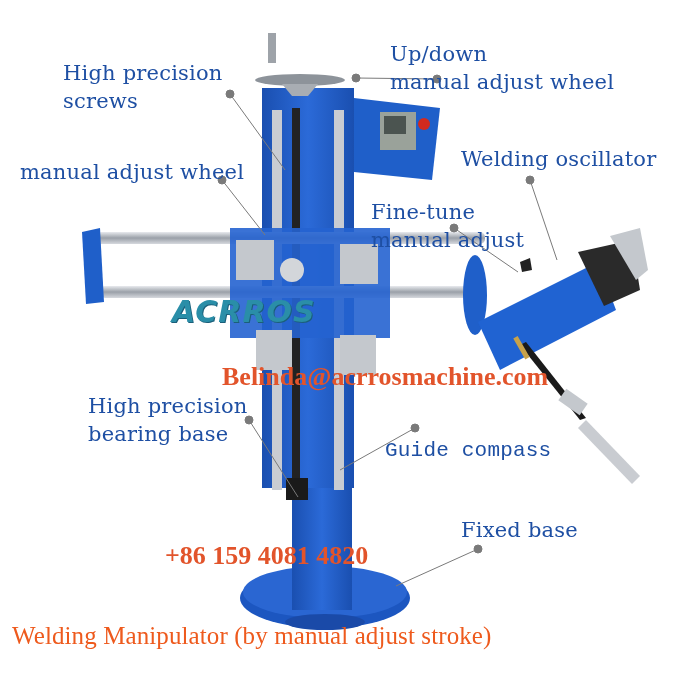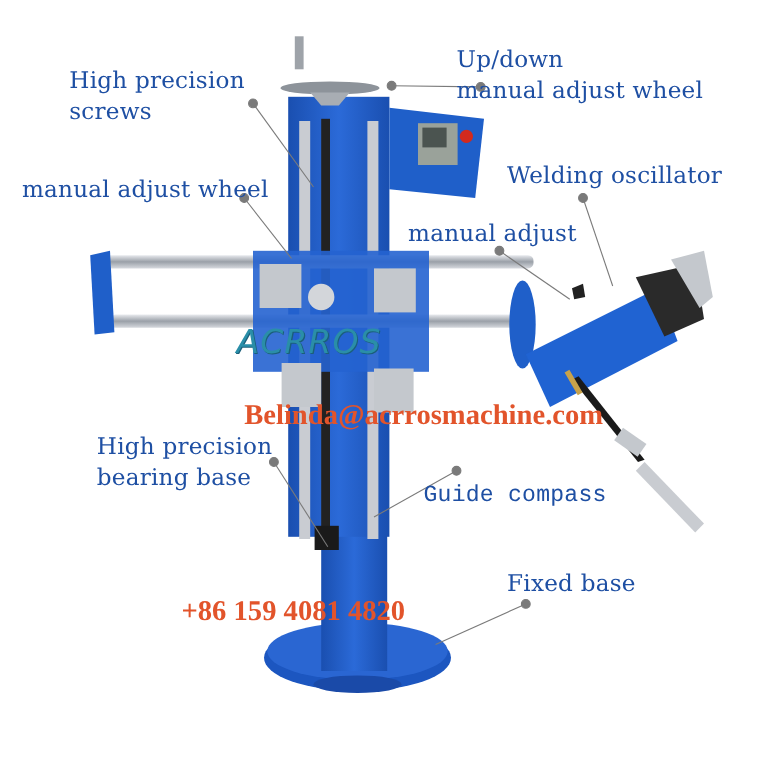--- a/index.html
+++ b/index.html
@@ -31,26 +31,25 @@
     font-family: "Liberation Serif", "DejaVu Serif", serif;
     font-size: 25px;
     white-space: nowrap;
     letter-spacing: 0.1px;
   }
   .logo {
     position: absolute;
     left: 172px; top: 294px;
     font-family: "DejaVu Sans", sans-serif;
     font-style: italic;
-    font-weight: normal;
+    font-weight: bold;
     font-size: 30px;
     color: #2a8ea8;
     letter-spacing: 1px;
     text-shadow: 1px 1px 0 #1b5f7a;
-    margin-left: 43px;
   }
 </style>
 </head>
 <body>
 
 <div class="canvas">
 
   <svg class="machine" viewBox="0 0 700 700">
     <defs>
       <linearGradient id="rod" x1="0" y1="0" x2="0" y2="1">
@@ -133,47 +132,49 @@
     </g>
   </svg>
 
   <div class="logo">ACRROS</div>
 
   <div class="label" style="left:63px; top:59px;">
     <div>High precision</div>
     <div>screws</div>
   </div>
 
-  <div class="label" style="left:415px; top:40px;">
+  <div class="label" style="left:390px; top:40px;">
     <div>Up/down</div>
     <div>manual adjust wheel</div>
   </div>
 
   <div class="label" style="left:20px; top:158px;">
     <div>manual adjust wheel</div>
   </div>
 
   <div class="label" style="left:461px; top:145px;text-align:center;">
     <div>Welding oscillator</div>
   </div>
 
   <div class="label" style="left:371px; top:198px;">
+    <div>Fine-tune</div>
     <div>manual adjust</div>
   </div>
 
   <div class="label" style="left:88px; top:392px;">
     <div>High precision</div>
     <div>bearing base</div>
   </div>
 
   <div class="label" style="left:385px; top:437px;font-family:Liberation Mono, monospace;">
     <div>Guide compass</div>
   </div>
 
   <div class="label" style="left:461px; top:516px;">
     <div>Fixed base</div>
   </div>
 
   <div class="contact" style="left:222px; top:362px;">Belinda@acrrosmachine.com</div>
   <div class="contact" style="left:165px; top:541px;">+86 159 4081 4820</div>
 
+  <div class="caption" style="top:622px;">Welding Manipulator (by manual adjust stroke)</div>
 
 </div>
 
 </body></html>

